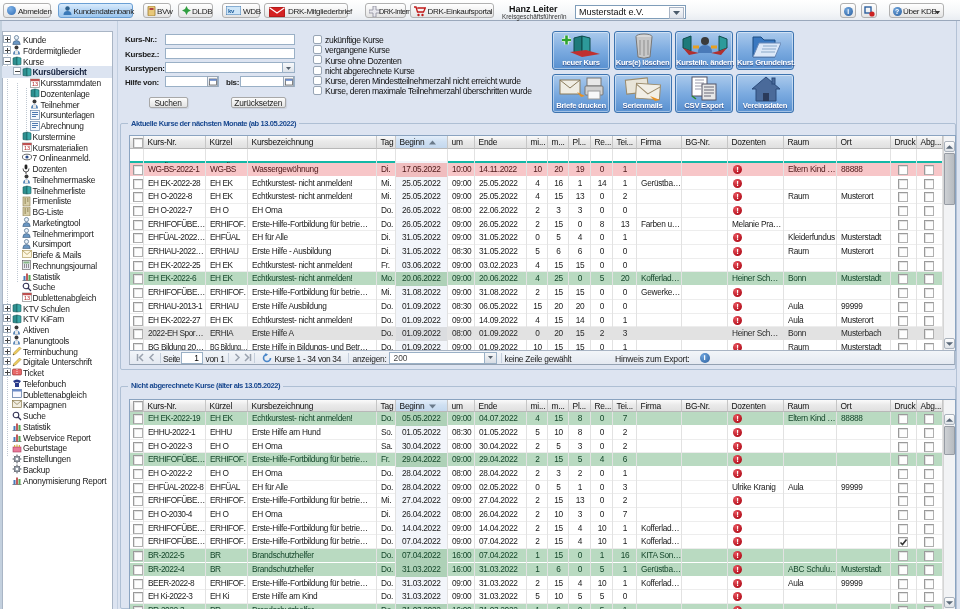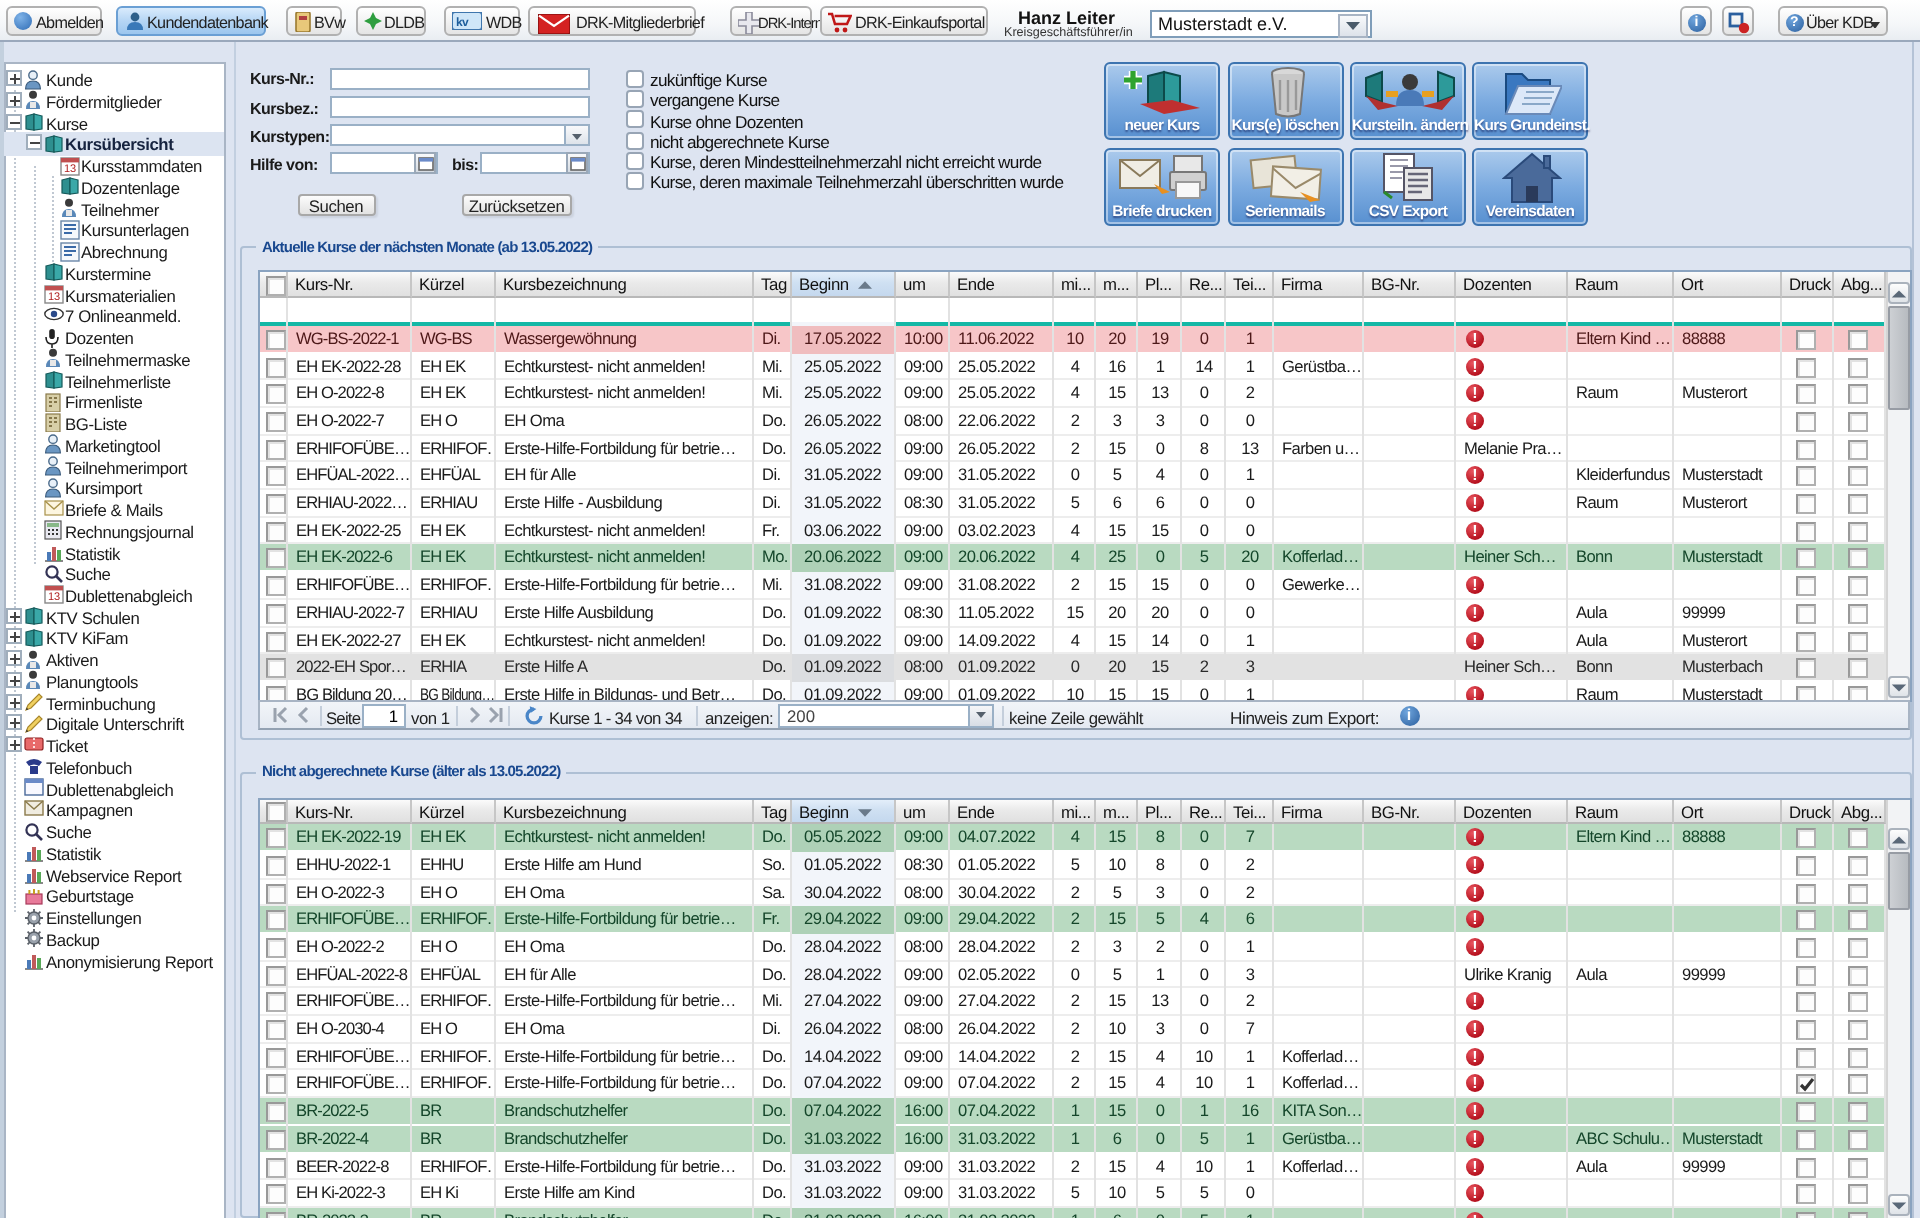--- a/index.html
+++ b/index.html
@@ -537,21 +537,21 @@
 <span style="position:absolute;left:794.0px;top:2.0px;width:8px;height:8px;background:#fdfdfd;border:1px solid #b0b0b0;border-top-color:#999;border-left-color:#999;box-shadow:inset 1px 1px 0 #e2e2e2"></span>
 </div>
 <div style="position:absolute;left:0;top:26.7px;width:825px;height:13.7px;background:#f7c6c8;border-bottom:1px solid #fff;box-sizing:border-box">
 <span style="position:absolute;left:2.5px;top:2.0px;width:8px;height:8px;background:#fdfdfd;border:1px solid #b0b0b0;border-top-color:#999;border-left-color:#999;box-shadow:inset 1px 1px 0 #e2e2e2"></span>
 <div style="position:absolute;left:14.0px;top:0;width:62.0px;height:13.7px;color:#4d1818;font:8.3px/13.4px &quot;Liberation Sans&quot;,sans-serif;letter-spacing:-0.3px;letter-spacing:-0.45px !important;padding-left:4px;overflow:hidden;white-space:nowrap;box-sizing:border-box">WG-BS-2022-1</div>
 <div style="position:absolute;left:76.0px;top:0;width:42.0px;height:13.7px;color:#4d1818;font:8.3px/13.4px &quot;Liberation Sans&quot;,sans-serif;letter-spacing:-0.3px;letter-spacing:-0.45px !important;padding-left:4px;overflow:hidden;white-space:nowrap;box-sizing:border-box">WG-BS</div>
 <div style="position:absolute;left:118.0px;top:0;width:129.0px;height:13.7px;color:#4d1818;font:8.3px/13.4px &quot;Liberation Sans&quot;,sans-serif;letter-spacing:-0.3px;padding-left:4px;overflow:hidden;white-space:nowrap;box-sizing:border-box">Wassergewöhnung</div>
 <div style="position:absolute;left:247.0px;top:0;width:19.0px;height:13.7px;color:#4d1818;font:8.3px/13.4px &quot;Liberation Sans&quot;,sans-serif;letter-spacing:-0.3px;padding-left:4px;overflow:hidden;white-space:nowrap;box-sizing:border-box">Di.</div>
 <div style="position:absolute;left:266.0px;top:0;width:52.0px;height:13.7px;color:#4d1818;font:8.3px/13.4px &quot;Liberation Sans&quot;,sans-serif;letter-spacing:-0.3px;background:#f0bdbf;padding-left:6px !important;padding-left:4px;overflow:hidden;white-space:nowrap;box-sizing:border-box">17.05.2022</div>
 <div style="position:absolute;left:318.0px;top:0;width:27.0px;height:13.7px;color:#4d1818;font:8.3px/13.4px &quot;Liberation Sans&quot;,sans-serif;letter-spacing:-0.3px;padding-left:4px;overflow:hidden;white-space:nowrap;box-sizing:border-box">10:00</div>
-<div style="position:absolute;left:345.0px;top:0;width:52.0px;height:13.7px;color:#4d1818;font:8.3px/13.4px &quot;Liberation Sans&quot;,sans-serif;letter-spacing:-0.3px;padding-left:4px;overflow:hidden;white-space:nowrap;box-sizing:border-box">11.06.2022</div>
+<div style="position:absolute;left:345.0px;top:0;width:52.0px;height:13.7px;color:#4d1818;font:8.3px/13.4px &quot;Liberation Sans&quot;,sans-serif;letter-spacing:-0.3px;padding-left:4px;overflow:hidden;white-space:nowrap;box-sizing:border-box">14.11.2022</div>
 <div style="position:absolute;left:397.0px;top:0;width:21.0px;height:13.7px;color:#4d1818;font:8.3px/13.4px &quot;Liberation Sans&quot;,sans-serif;letter-spacing:-0.3px;text-align:center;padding-left:0;overflow:hidden;white-space:nowrap;box-sizing:border-box">10</div>
 <div style="position:absolute;left:418.0px;top:0;width:21.0px;height:13.7px;color:#4d1818;font:8.3px/13.4px &quot;Liberation Sans&quot;,sans-serif;letter-spacing:-0.3px;text-align:center;padding-left:0;overflow:hidden;white-space:nowrap;box-sizing:border-box">20</div>
 <div style="position:absolute;left:439.0px;top:0;width:22.0px;height:13.7px;color:#4d1818;font:8.3px/13.4px &quot;Liberation Sans&quot;,sans-serif;letter-spacing:-0.3px;text-align:center;padding-left:0;overflow:hidden;white-space:nowrap;box-sizing:border-box">19</div>
 <div style="position:absolute;left:461.0px;top:0;width:22.0px;height:13.7px;color:#4d1818;font:8.3px/13.4px &quot;Liberation Sans&quot;,sans-serif;letter-spacing:-0.3px;text-align:center;padding-left:0;overflow:hidden;white-space:nowrap;box-sizing:border-box">0</div>
 <div style="position:absolute;left:483.0px;top:0;width:24.0px;height:13.7px;color:#4d1818;font:8.3px/13.4px &quot;Liberation Sans&quot;,sans-serif;letter-spacing:-0.3px;text-align:center;padding-left:0;overflow:hidden;white-space:nowrap;box-sizing:border-box">1</div>
 <span style="position:absolute;left:603.0px;top:2.0px;width:9px;height:9px;border-radius:50%;background:radial-gradient(circle at 35% 30%, #e8545e, #b6121f 70%);color:#fff;font:bold 8px/9px &quot;Liberation Sans&quot;,sans-serif;text-align:center">!</span>
 <div style="position:absolute;left:654.0px;top:0;width:53.0px;height:13.7px;color:#4d1818;font:8.3px/13.4px &quot;Liberation Sans&quot;,sans-serif;letter-spacing:-0.3px;padding-left:4px;overflow:hidden;white-space:nowrap;box-sizing:border-box">Eltern Kind …</div>
 <div style="position:absolute;left:707.0px;top:0;width:54.0px;height:13.7px;color:#4d1818;font:8.3px/13.4px &quot;Liberation Sans&quot;,sans-serif;letter-spacing:-0.3px;padding-left:4px;overflow:hidden;white-space:nowrap;box-sizing:border-box">88888</div>
 <span style="position:absolute;left:768.0px;top:2.0px;width:8px;height:8px;background:#fdfdfd;border:1px solid #b0b0b0;border-top-color:#999;border-left-color:#999;box-shadow:inset 1px 1px 0 #e2e2e2"></span>
 <span style="position:absolute;left:794.0px;top:2.0px;width:8px;height:8px;background:#fdfdfd;border:1px solid #b0b0b0;border-top-color:#999;border-left-color:#999;box-shadow:inset 1px 1px 0 #e2e2e2"></span>
@@ -725,27 +725,27 @@
 <div style="position:absolute;left:439.0px;top:0;width:22.0px;height:13.7px;color:#1a1a1a;font:8.3px/13.4px &quot;Liberation Sans&quot;,sans-serif;letter-spacing:-0.3px;text-align:center;padding-left:0;overflow:hidden;white-space:nowrap;box-sizing:border-box">15</div>
 <div style="position:absolute;left:461.0px;top:0;width:22.0px;height:13.7px;color:#1a1a1a;font:8.3px/13.4px &quot;Liberation Sans&quot;,sans-serif;letter-spacing:-0.3px;text-align:center;padding-left:0;overflow:hidden;white-space:nowrap;box-sizing:border-box">0</div>
 <div style="position:absolute;left:483.0px;top:0;width:24.0px;height:13.7px;color:#1a1a1a;font:8.3px/13.4px &quot;Liberation Sans&quot;,sans-serif;letter-spacing:-0.3px;text-align:center;padding-left:0;overflow:hidden;white-space:nowrap;box-sizing:border-box">0</div>
 <div style="position:absolute;left:507.0px;top:0;width:45.0px;height:13.7px;color:#1a1a1a;font:8.3px/13.4px &quot;Liberation Sans&quot;,sans-serif;letter-spacing:-0.3px;padding-left:4px;overflow:hidden;white-space:nowrap;box-sizing:border-box">Gewerke…</div>
 <span style="position:absolute;left:603.0px;top:2.0px;width:9px;height:9px;border-radius:50%;background:radial-gradient(circle at 35% 30%, #e8545e, #b6121f 70%);color:#fff;font:bold 8px/9px &quot;Liberation Sans&quot;,sans-serif;text-align:center">!</span>
 <span style="position:absolute;left:768.0px;top:2.0px;width:8px;height:8px;background:#fdfdfd;border:1px solid #b0b0b0;border-top-color:#999;border-left-color:#999;box-shadow:inset 1px 1px 0 #e2e2e2"></span>
 <span style="position:absolute;left:794.0px;top:2.0px;width:8px;height:8px;background:#fdfdfd;border:1px solid #b0b0b0;border-top-color:#999;border-left-color:#999;box-shadow:inset 1px 1px 0 #e2e2e2"></span>
 </div>
 <div style="position:absolute;left:0;top:163.7px;width:825px;height:13.7px;background:#ffffff;border-bottom:1px solid #ededed;box-sizing:border-box">
 <span style="position:absolute;left:2.5px;top:2.0px;width:8px;height:8px;background:#fdfdfd;border:1px solid #b0b0b0;border-top-color:#999;border-left-color:#999;box-shadow:inset 1px 1px 0 #e2e2e2"></span>
-<div style="position:absolute;left:14.0px;top:0;width:62.0px;height:13.7px;color:#1a1a1a;font:8.3px/13.4px &quot;Liberation Sans&quot;,sans-serif;letter-spacing:-0.3px;letter-spacing:-0.45px !important;padding-left:4px;overflow:hidden;white-space:nowrap;box-sizing:border-box">ERHIAU-2022-7</div>
+<div style="position:absolute;left:14.0px;top:0;width:62.0px;height:13.7px;color:#1a1a1a;font:8.3px/13.4px &quot;Liberation Sans&quot;,sans-serif;letter-spacing:-0.3px;letter-spacing:-0.45px !important;padding-left:4px;overflow:hidden;white-space:nowrap;box-sizing:border-box">ERHIAU-2013-1</div>
 <div style="position:absolute;left:76.0px;top:0;width:42.0px;height:13.7px;color:#1a1a1a;font:8.3px/13.4px &quot;Liberation Sans&quot;,sans-serif;letter-spacing:-0.3px;letter-spacing:-0.45px !important;padding-left:4px;overflow:hidden;white-space:nowrap;box-sizing:border-box">ERHIAU</div>
 <div style="position:absolute;left:118.0px;top:0;width:129.0px;height:13.7px;color:#1a1a1a;font:8.3px/13.4px &quot;Liberation Sans&quot;,sans-serif;letter-spacing:-0.3px;padding-left:4px;overflow:hidden;white-space:nowrap;box-sizing:border-box">Erste Hilfe Ausbildung</div>
 <div style="position:absolute;left:247.0px;top:0;width:19.0px;height:13.7px;color:#1a1a1a;font:8.3px/13.4px &quot;Liberation Sans&quot;,sans-serif;letter-spacing:-0.3px;padding-left:4px;overflow:hidden;white-space:nowrap;box-sizing:border-box">Do.</div>
 <div style="position:absolute;left:266.0px;top:0;width:52.0px;height:13.7px;color:#1a1a1a;font:8.3px/13.4px &quot;Liberation Sans&quot;,sans-serif;letter-spacing:-0.3px;background:#f2f5fa;padding-left:6px !important;padding-left:4px;overflow:hidden;white-space:nowrap;box-sizing:border-box">01.09.2022</div>
 <div style="position:absolute;left:318.0px;top:0;width:27.0px;height:13.7px;color:#1a1a1a;font:8.3px/13.4px &quot;Liberation Sans&quot;,sans-serif;letter-spacing:-0.3px;padding-left:4px;overflow:hidden;white-space:nowrap;box-sizing:border-box">08:30</div>
-<div style="position:absolute;left:345.0px;top:0;width:52.0px;height:13.7px;color:#1a1a1a;font:8.3px/13.4px &quot;Liberation Sans&quot;,sans-serif;letter-spacing:-0.3px;padding-left:4px;overflow:hidden;white-space:nowrap;box-sizing:border-box">11.05.2022</div>
+<div style="position:absolute;left:345.0px;top:0;width:52.0px;height:13.7px;color:#1a1a1a;font:8.3px/13.4px &quot;Liberation Sans&quot;,sans-serif;letter-spacing:-0.3px;padding-left:4px;overflow:hidden;white-space:nowrap;box-sizing:border-box">06.05.2022</div>
 <div style="position:absolute;left:397.0px;top:0;width:21.0px;height:13.7px;color:#1a1a1a;font:8.3px/13.4px &quot;Liberation Sans&quot;,sans-serif;letter-spacing:-0.3px;text-align:center;padding-left:0;overflow:hidden;white-space:nowrap;box-sizing:border-box">15</div>
 <div style="position:absolute;left:418.0px;top:0;width:21.0px;height:13.7px;color:#1a1a1a;font:8.3px/13.4px &quot;Liberation Sans&quot;,sans-serif;letter-spacing:-0.3px;text-align:center;padding-left:0;overflow:hidden;white-space:nowrap;box-sizing:border-box">20</div>
 <div style="position:absolute;left:439.0px;top:0;width:22.0px;height:13.7px;color:#1a1a1a;font:8.3px/13.4px &quot;Liberation Sans&quot;,sans-serif;letter-spacing:-0.3px;text-align:center;padding-left:0;overflow:hidden;white-space:nowrap;box-sizing:border-box">20</div>
 <div style="position:absolute;left:461.0px;top:0;width:22.0px;height:13.7px;color:#1a1a1a;font:8.3px/13.4px &quot;Liberation Sans&quot;,sans-serif;letter-spacing:-0.3px;text-align:center;padding-left:0;overflow:hidden;white-space:nowrap;box-sizing:border-box">0</div>
 <div style="position:absolute;left:483.0px;top:0;width:24.0px;height:13.7px;color:#1a1a1a;font:8.3px/13.4px &quot;Liberation Sans&quot;,sans-serif;letter-spacing:-0.3px;text-align:center;padding-left:0;overflow:hidden;white-space:nowrap;box-sizing:border-box">0</div>
 <span style="position:absolute;left:603.0px;top:2.0px;width:9px;height:9px;border-radius:50%;background:radial-gradient(circle at 35% 30%, #e8545e, #b6121f 70%);color:#fff;font:bold 8px/9px &quot;Liberation Sans&quot;,sans-serif;text-align:center">!</span>
 <div style="position:absolute;left:654.0px;top:0;width:53.0px;height:13.7px;color:#1a1a1a;font:8.3px/13.4px &quot;Liberation Sans&quot;,sans-serif;letter-spacing:-0.3px;padding-left:4px;overflow:hidden;white-space:nowrap;box-sizing:border-box">Aula</div>
 <div style="position:absolute;left:707.0px;top:0;width:54.0px;height:13.7px;color:#1a1a1a;font:8.3px/13.4px &quot;Liberation Sans&quot;,sans-serif;letter-spacing:-0.3px;padding-left:4px;overflow:hidden;white-space:nowrap;box-sizing:border-box">99999</div>
 <span style="position:absolute;left:768.0px;top:2.0px;width:8px;height:8px;background:#fdfdfd;border:1px solid #b0b0b0;border-top-color:#999;border-left-color:#999;box-shadow:inset 1px 1px 0 #e2e2e2"></span>
 <span style="position:absolute;left:794.0px;top:2.0px;width:8px;height:8px;background:#fdfdfd;border:1px solid #b0b0b0;border-top-color:#999;border-left-color:#999;box-shadow:inset 1px 1px 0 #e2e2e2"></span>

